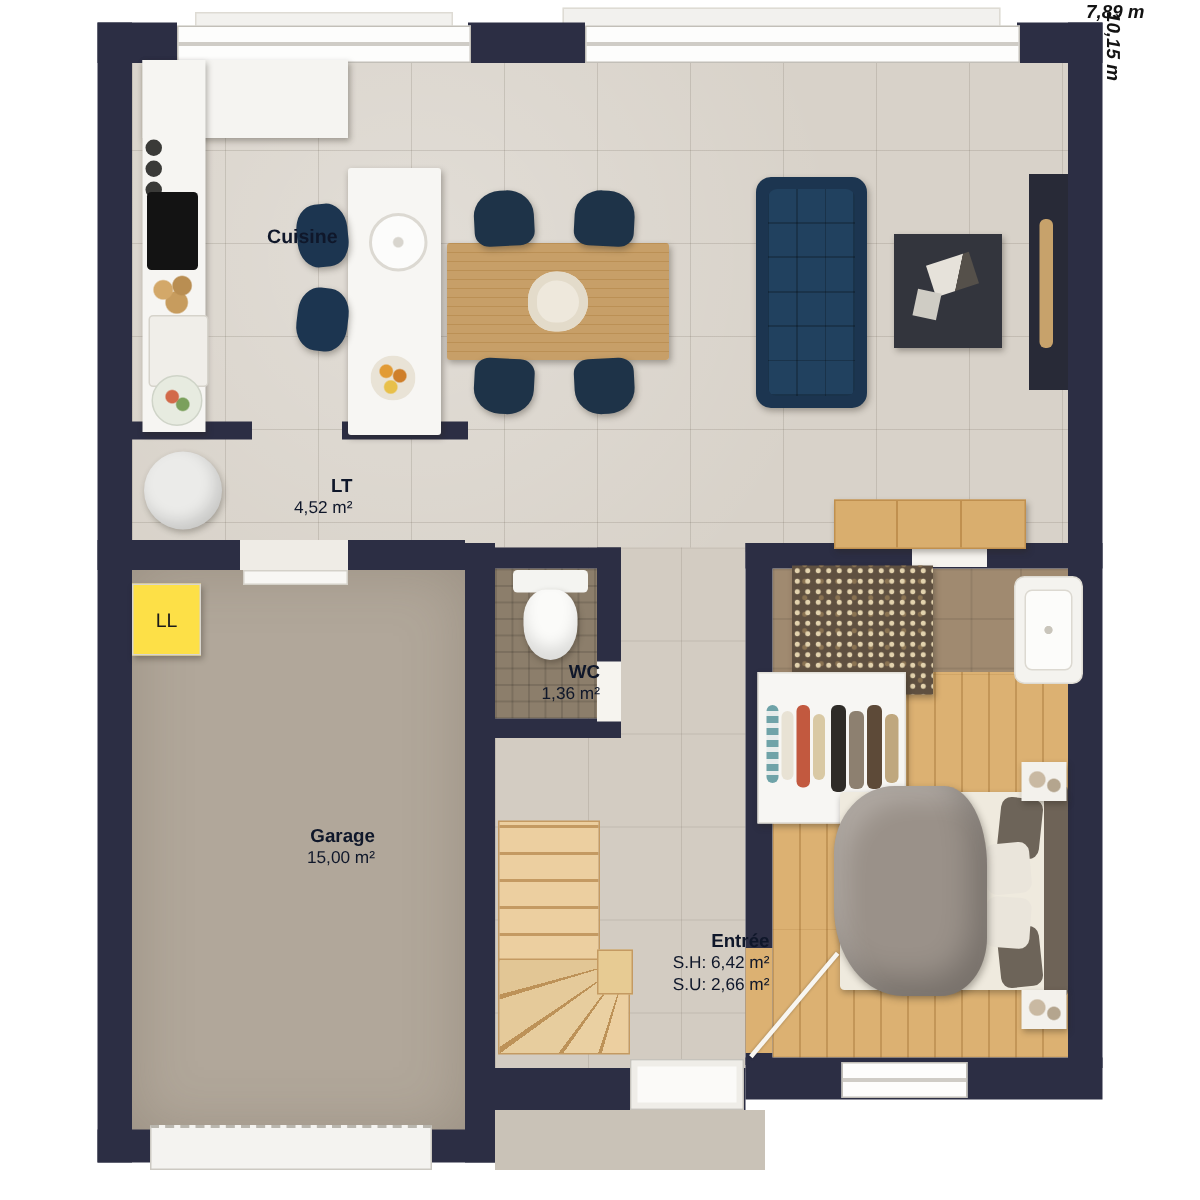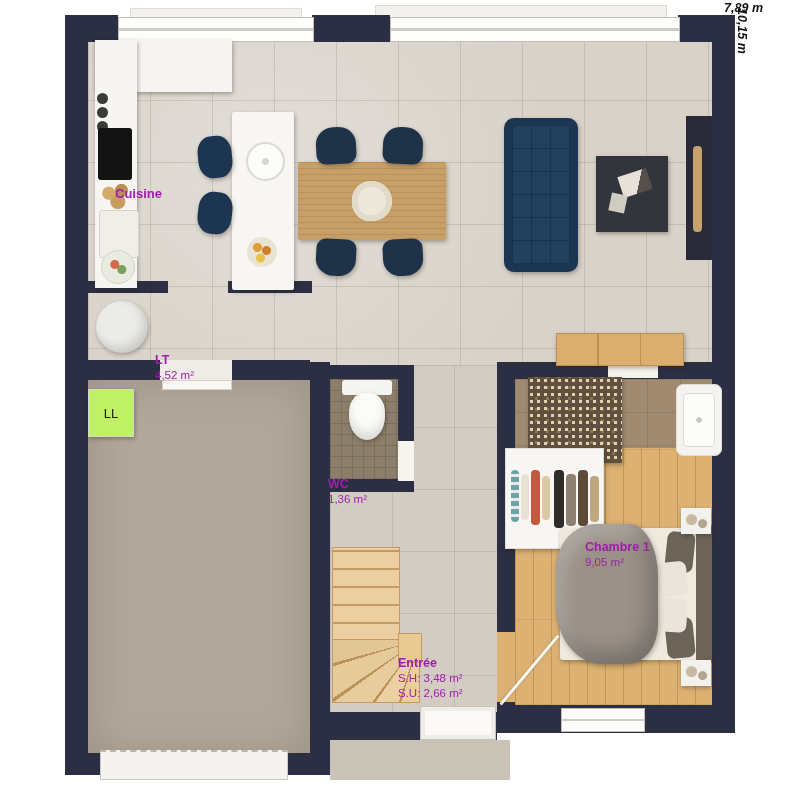--- a/index.html
+++ b/index.html
@@ -124,21 +124,21 @@
   .coffee-table{left:596px;top:156px;width:72px;height:76px;background:#33353d;}
   .mag-1{left:620px;top:172px;width:30px;height:22px;background:linear-gradient(120deg,#e6e2da 60%,#55504a 61%);transform:rotate(-18deg);}
   .mag-2{left:610px;top:194px;width:16px;height:18px;background:#cfccc4;transform:rotate(12deg);}
   .tv-unit{left:686px;top:116px;width:26px;height:144px;background:#282a37;}
   .tv{left:693px;top:146px;width:9px;height:86px;background:#c7a26b;border-radius:4px;}
   .sideboard{left:556px;top:333px;width:126px;height:31px;background:var(--accent-wood,#d9ae6e);border:1px solid #c0904f;
      background-image:linear-gradient(90deg,transparent 32%,#c0904f 32%,#c0904f 33%,transparent 33%,transparent 66%,#c0904f 66%,#c0904f 67%,transparent 67%);}
 
   .heater{left:96px;top:301px;width:52px;height:52px;border-radius:50%;background:#ebebe9;
      box-shadow:inset -4px -5px 10px rgba(0,0,0,.15),1px 2px 4px rgba(40,35,25,.3);}
-  .ll-box{left:88px;top:389px;width:44px;height:46px;background:#bef264;border:1px solid #d9d6cf;
+  .ll-box{left:88px;top:389px;width:44px;height:46px;background:#fde047;border:1px solid #d9d6cf;
      display:flex;align-items:center;justify-content:center;font-size:13px;color:#1a1a1a;}
 
   .wc-tank{left:342px;top:380px;width:50px;height:15px;background:#f4f4f1;border-radius:3px;}
   .wc-bowl{left:349px;top:393px;width:36px;height:47px;background:#fbfbf9;border-radius:45% 45% 55% 55%;
      box-shadow:inset 0 -8px 10px rgba(0,0,0,.12),1px 2px 4px rgba(40,35,25,.35);}
 
   .shower{left:528px;top:377px;width:94px;height:86px;background:#5f5040;
      background-image:radial-gradient(#e3d3ae 1.4px,transparent 2px),radial-gradient(#8a7352 1.4px,transparent 2px);
      background-size:7px 7px,11px 11px;background-position:0 0,3px 5px;}
   .sde-sink{left:676px;top:384px;width:44px;height:70px;background:#f4f3ef;border-radius:7px;border:1px solid #dedbd3;}
@@ -170,21 +170,21 @@
   .nightstand-1{left:681px;top:508px;}
   .nightstand-2{left:681px;top:660px;}
 
   .stairs-straight{left:332px;top:547px;width:66px;height:92px;border:1px solid #c49a62;
      background:repeating-linear-gradient(0deg,#eccfa0 0 16px,#c49a62 16px 18px);}
   .stairs-winder{left:332px;top:639px;width:86px;height:62px;border:1px solid #c49a62;
      background:conic-gradient(from 180deg at 100% 0,#eccfa0 0 16deg,#bd9258 16deg 18deg,#ead0a2 18deg 35deg,#bd9258 35deg 37deg,#e7cd9e 37deg 54deg,#bd9258 54deg 56deg,#e5ca9a 56deg 73deg,#bd9258 73deg 75deg,#e2c695 75deg 90deg);}
   .stairs-first{left:398px;top:633px;width:22px;height:28px;background:#e7cb93;border:1px solid #c49a62;}
 
   
-  .room-label{position:absolute;z-index:30;text-align:left;color:#a21caf;line-height:1.3;margin-top:36px;}
+  .room-label{position:absolute;z-index:30;text-align:right;color:#0f172a;line-height:1.3;}
   .room-name{font-weight:bold;font-size:12.5px;}
   .room-area{font-size:11.5px;}
   .lbl-cuisine{left:115px;top:150px;width:110px;}
   .lbl-cuisine .room-name{font-size:13px;}
   .lbl-pdv{left:390px;top:288px;width:130px;}
   .lbl-lt{left:155px;top:316px;width:80px;}
   .lbl-garage{left:145px;top:549px;width:105px;}
   .lbl-wc{left:328px;top:440px;width:72px;}
   .lbl-sde{left:600px;top:398px;width:90px;}
   .lbl-chambre{left:585px;top:503px;width:110px;}
@@ -305,30 +305,30 @@
   <div class="fur stairs-winder"></div>
   <div class="fur stairs-first"></div>
 
   <div class="room-label lbl-cuisine">
     <div class="room-name">Cuisine</div>
   </div>
   <div class="room-label lbl-lt">
     <div class="room-name">LT</div>
     <div class="room-area">4,52 m²</div>
   </div>
+  <div class="room-label lbl-garage">
+    <div class="room-name">Garage</div>
+    <div class="room-area">15,00 m²</div>
+  </div>
   <div class="room-label lbl-wc">
     <div class="room-name">WC</div>
     <div class="room-area">1,36 m²</div>
   </div>
-  <div class="room-label lbl-chambre">
-    <div class="room-name">Chambre 1</div>
-    <div class="room-area">9,05 m²</div>
-  </div>
   <div class="room-label lbl-entree">
     <div class="room-name">Entrée</div>
-    <div class="room-area">S.H: 3,48 m²</div>
+    <div class="room-area">S.H: 6,42 m²</div>
     <div class="room-area">S.U: 2,66 m²</div>
   </div>
 
   <div class="dim dim-w">7,89 m</div>
   <div class="dim dim-h">10,15 m</div>
 
 </div>
 
 </body></html>

